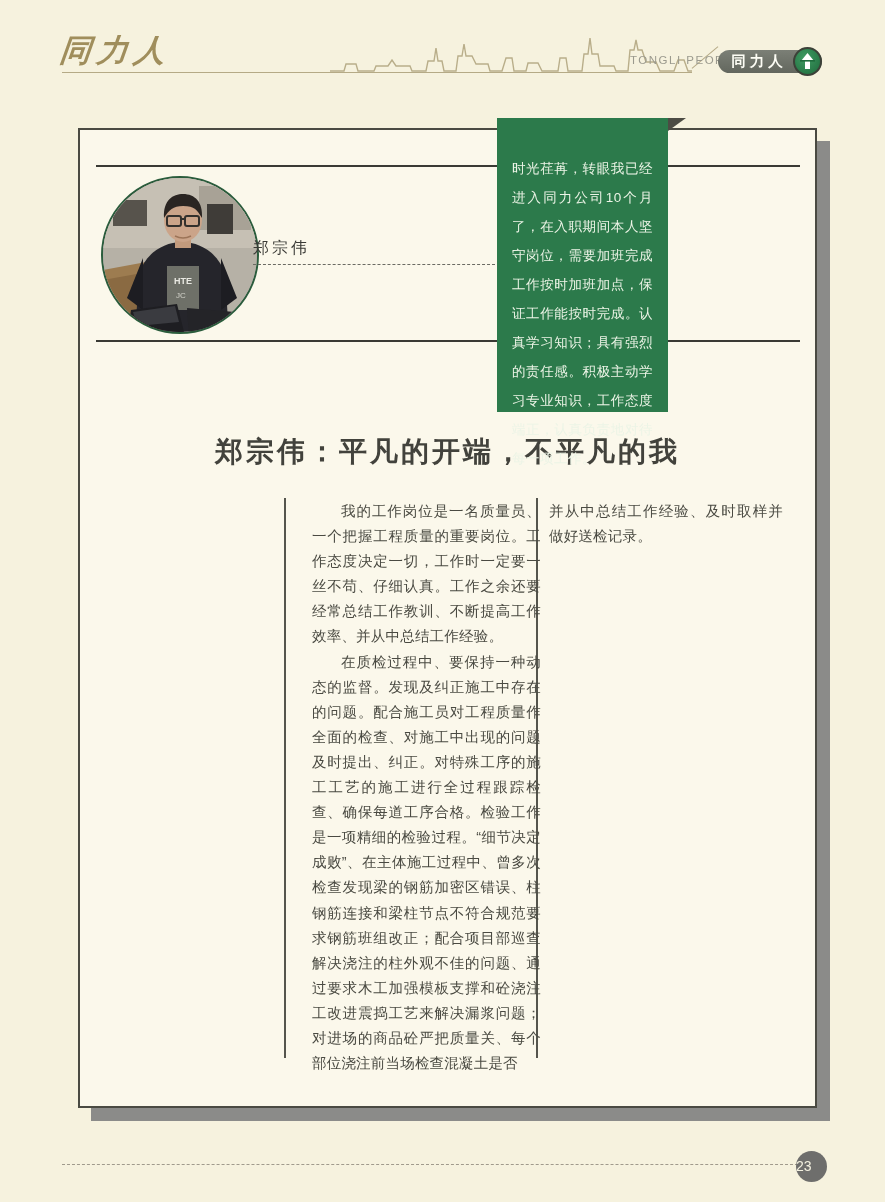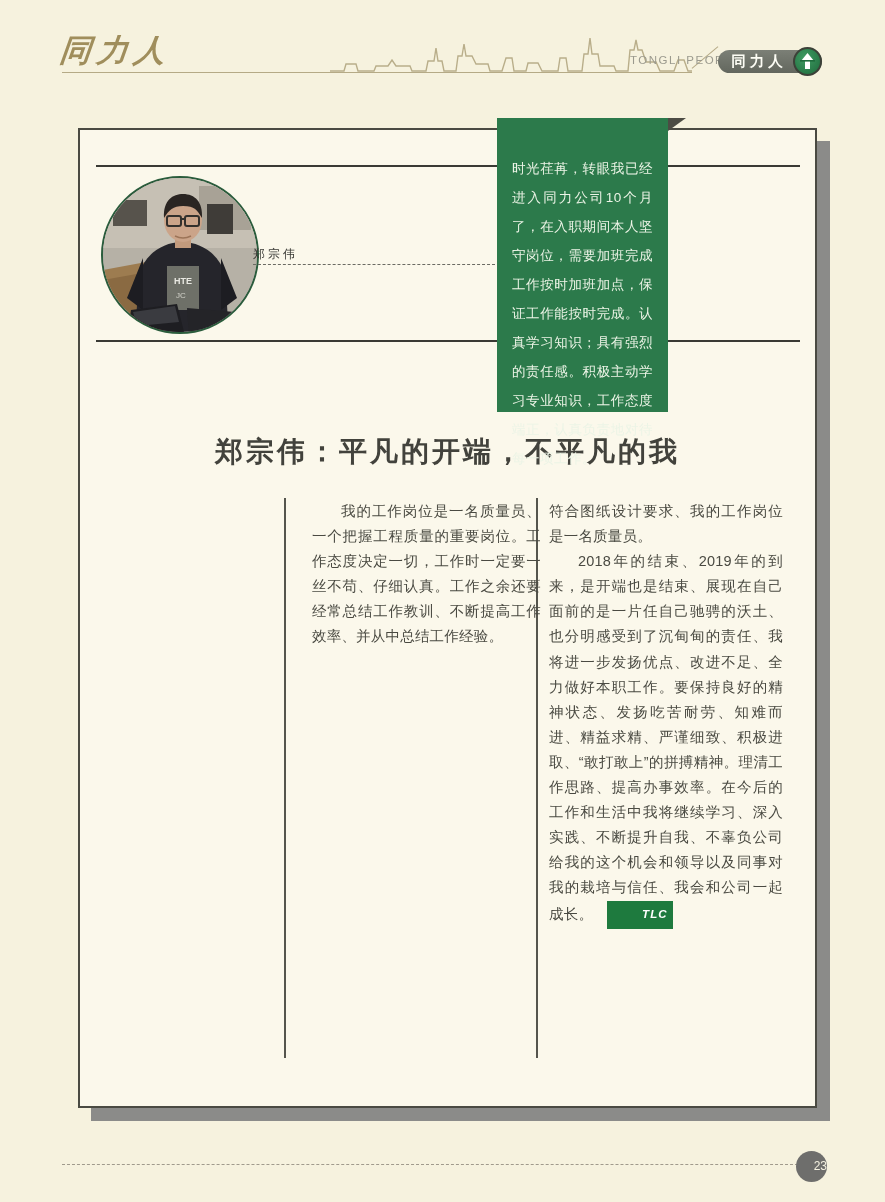--- a/index.html
+++ b/index.html
@@ -43,21 +43,21 @@
   .rule { position:absolute; height:2px; background:#3a3a34; }
   .rule-tl { left:16px;  top:35px;  width:401px; }
   .rule-tr { left:588px; top:35px;  width:132px; }
   .rule-ml { left:16px;  top:210px; width:401px; }
   .rule-mr { left:588px; top:210px; width:132px; }
   .photo {
     position:absolute; left:21px; top:46px; width:158px; height:158px;
     border-radius:50%; border:2px solid #2a5c3c; overflow:hidden; background:#a3a3a3;
   }
   .person-name {
-    position:absolute; left:173px; top:108px; font-size:12px; color:#3a3a36; letter-spacing:3px;margin-top:8px;
+    position:absolute; left:173px; top:108px; font-size:16px; color:#3a3a36; letter-spacing:3px;
   }
   .name-dash { position:absolute; left:173px; top:134px; width:242px; border-top:1.5px dashed #6b6b63; }
   
   .quote-box {
     position:absolute; left:497px; top:118px; width:171px; height:294px;
     background:#2c7a4b; color:#ecf4e6;
     padding:36px 15px 0 15px;
     font-size:13.5px; line-height:29px; text-align:justify; letter-spacing:0.5px;
   }
   .quote-fold {
@@ -92,21 +92,21 @@
     font-style:italic; font-weight:bold; font-size:11.5px; letter-spacing:1px;
     padding:1px 6px 2px 6px; margin-left:14px; vertical-align:1px;
   }
   
   .footer-rule { position:absolute; left:62px; top:1164px; width:736px; border-top:1.5px dashed #a09a8c; }
   .footer-company {
     position:absolute; left:62px; top:1171px; font-size:10.5px; color:#8f8f84; letter-spacing:0.5px;
   }
   .page-circle {
     position:absolute; left:796px; top:1151px; width:31px; height:31px; border-radius:50%;
-    background:#6e6e6c; color:#f4f1e0; font-size:12px; text-align:right; line-height:31px;
+    background:#6e6e6c; color:#f4f1e0; font-size:14px; text-align:left; line-height:31px;
   }
 </style>
 </head>
 <body>
 
 <div id="page">
 
   <div class="masthead">同力人</div>
   <svg class="skyline" viewBox="0 0 362 37">
     <path d="M0 35 L14 35 L16 28 L26 28 L28 35 L44 35 L46 30 L58 30 L62 24 L66 30 L80 30 L82 35 L96 35 L98 25 L104 25 L106 12 L108 25 L112 25 L114 35 L126 35 L128 20 L132 20 L134 8 L136 20 L142 20 L146 28 L158 28 L160 35 L172 35 L176 22 L182 22 L184 35 L196 35 L198 27 L208 27 L212 35 L228 35 L230 22 L236 22 L238 35 L252 35 L254 18 L258 18 L260 2 L262 18 L268 18 L270 30 L284 30 L286 35 L298 35 L300 14 L304 14 L306 4 L308 14 L312 14 L316 26 L326 26 L330 35 L344 35 L348 24 L354 24 L358 35 L362 35" fill="none" stroke="#b9ae8a" stroke-width="1.4"></path>
@@ -160,25 +160,25 @@
     <div class="name-dash"></div>
 
     <h1 class="article-title">郑宗伟：平凡的开端，不平凡的我</h1>
 
 
     <div class="vdiv vdiv-1"></div>
     <div class="vdiv vdiv-2"></div>
 
     <div class="col-mid col-body">
       <p class="indent">我的工作岗位是一名质量员、一个把握工程质量的重要岗位。工作态度决定一切，工作时一定要一丝不苟、仔细认真。工作之余还要经常总结工作教训、不断提高工作效率、并从中总结工作经验。</p>
+      <p class="indent">在质检过程中、要保持一种动态的监督。发现及纠正施工中存在的问题。配合施工员对工程质量作全面的检查、对施工中出现的问题及时提出、纠正。对特殊工序的施工工艺的施工进行全过程跟踪检查、确保每道工序合格。检验工作是一项精细的检验过程。“细节决定成败”、在主体施工过程中、曾多次检查发现梁的钢筋加密区错误、柱钢筋连接和梁柱节点不符合规范要求钢筋班组改正；配合项目部巡查解决浇注的柱外观不佳的问题、通过要求木工加强模板支撑和砼浇注工改进震捣工艺来解决漏浆问题；对进场的商品砼严把质量关、每个部位浇注前当场检查混凝土是否</p>
     </div>
 
     <div class="col-right col-body">
-      <p>符合图纸设计要求、我的工作岗位是一名质量员。</p>
-      <p class="indent"><span>2018年的结束、2019年的到来，是开端也是结束、展现在自己面前的是一片任自己驰骋的沃土、也分明感受到了沉甸甸的责任、我将进一步发扬优点、改进不足、全力做好本职工作。要保持良好的精神状态、发扬吃苦耐劳、知难而进、精益求精、严谨细致、积极进取、“敢打敢上”的拼搏精神。理清工作思路、提高办事效率。在今后的工作和生活中我将继续学习、深入实践、不断提升自我、不辜负公司给我的这个机会和领导以及同事对我的栽培与信任、我会和公司一起成长。</span><span class="tlc-badge">TLC</span></p>
+      <p>并从中总结工作经验、及时取样并做好送检记录。</p>
     </div>
   </div>
 
   <div class="quote-box">时光荏苒，转眼我已经进入同力公司10个月了，在入职期间本人坚守岗位，需要加班完成工作按时加班加点，保证工作能按时完成。认真学习知识；具有强烈的责任感。积极主动学习专业知识，工作态度端正，认真负责地对待每一项工作。</div>
   <div class="quote-fold"></div>
 
   <div class="footer-rule"></div>
   <div class="page-circle">23</div>
 
 </div>

